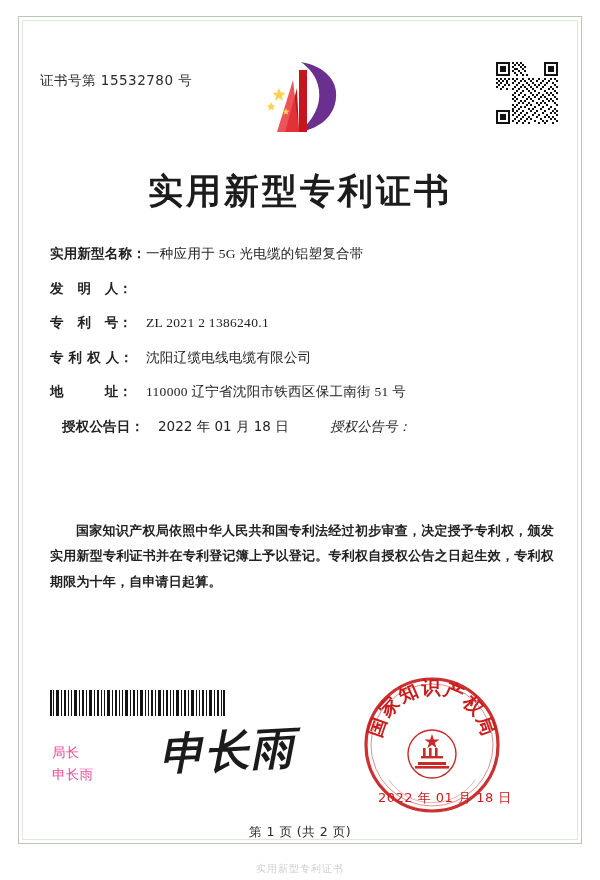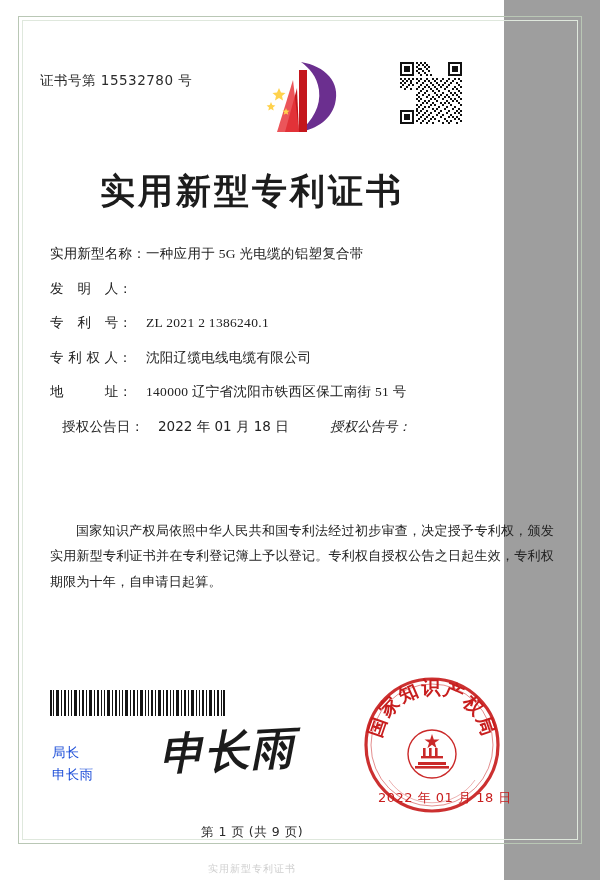--- a/index.html
+++ b/index.html
@@ -8,21 +8,21 @@
     background: #9e9e9e;
   }
   body {
     width: 600px;
     height: 880px;
     overflow: hidden;
     font-family: "DejaVu Sans", "Liberation Sans", sans-serif;
   }
   .page {
     position: relative;
-    width: 504px;
+    width: 600px;
     height: 880px;
     background: #ffffff;
     box-sizing: border-box;
   }
   
   .sheet-border {
     position: absolute;
     left: 18px;
     top: 16px;
     width: 564px;
@@ -101,20 +101,21 @@
     align-items: baseline;
     margin-bottom: 16.5px;
     font-size: 13.5px;
     color: #222;
     white-space: nowrap;
   }
   .field-label {
     width: 96px;
     flex: 0 0 96px;
     letter-spacing: 0.2px;
+    font-weight: bold;
   }
   .field-value {
     flex: 1 1 auto;
     letter-spacing: 0.3px;
     font-family: Liberation Serif, serif;
   }
   .field-row.two-col .col2-label {
     width: 92px;
     flex: 0 0 92px;
     padding-left: 18px;
@@ -129,20 +130,21 @@
   
   .paras {
     position: absolute;
     left: 50px;
     top: 518px;
     width: 504px;
     font-size: 13px;
     color: #222;
     line-height: 1.95;
     text-align: justify;
+    font-weight: bold;
   }
   .paras p {
     margin: 0 0 2px 0;
     text-indent: 26px;
     letter-spacing: 0.2px;
   }
 
   
   .barcode {
     position: absolute;
@@ -151,21 +153,21 @@
     width: 175px;
     height: 26px;
   }
 
   
   .sig-label {
     position: absolute;
     left: 52px;
     top: 742px;
     font-size: 13.5px;
-    color: #1d4ed8;
+    color: #ec4899;
     line-height: 1.6;
     letter-spacing: 0.3px;
   }
   .sig-script {
     position: absolute;
     left: 160px;
     top: 722px;
     font-family: "DejaVu Serif", "Liberation Serif", serif;
     font-size: 44px;
     color: #1b1b1b;
@@ -478,21 +480,21 @@
     <div class="field-row">
       <div class="field-label">专　利　号：</div>
       <div class="field-value">ZL 2021 2 1386240.1</div>
     </div>
     <div class="field-row">
       <div class="field-label">专 利 权 人：</div>
       <div class="field-value">沈阳辽缆电线电缆有限公司</div>
     </div>
     <div class="field-row">
       <div class="field-label">地　　　址：</div>
-      <div class="field-value">140000  辽宁省沈阳市铁西区保工南街 51 号</div>
+      <div class="field-value">110000  辽宁省沈阳市铁西区保工南街 51 号</div>
     </div>
     <div class="field-row two-col">
       <div class="col1">
         <div class="field-label">授权公告日：</div>
         <div>2022 年 01 月 18 日</div>
       </div>
       <div class="col2-label">授权公告号：</div>
     </div>
   </div>
 
@@ -580,16 +582,16 @@
         <rect x="60" y="72" width="2.6" height="8" fill="#c81e1e"></rect>
         <rect x="66" y="72" width="2.6" height="8" fill="#c81e1e"></rect>
         <rect x="72" y="72" width="2.6" height="8" fill="#c81e1e"></rect>
         <rect x="52" y="90" width="34" height="2.6" fill="#c81e1e"></rect>
       </g>
       <path d="M 26 104 A 52 52 0 0 0 112 104" fill="none" stroke="#c81e1e" stroke-width="1" opacity="0.35"></path>
     </svg>
   </div>
   <div class="seal-date">2022 年 01 月 18 日</div>
 
-  <div class="footer-page">第 1 页 (共 9 页)</div>
+  <div class="footer-page">第 1 页 (共 2 页)</div>
   <div class="footer-faint">实用新型专利证书</div>
 
 </div>
 
 </body></html>

